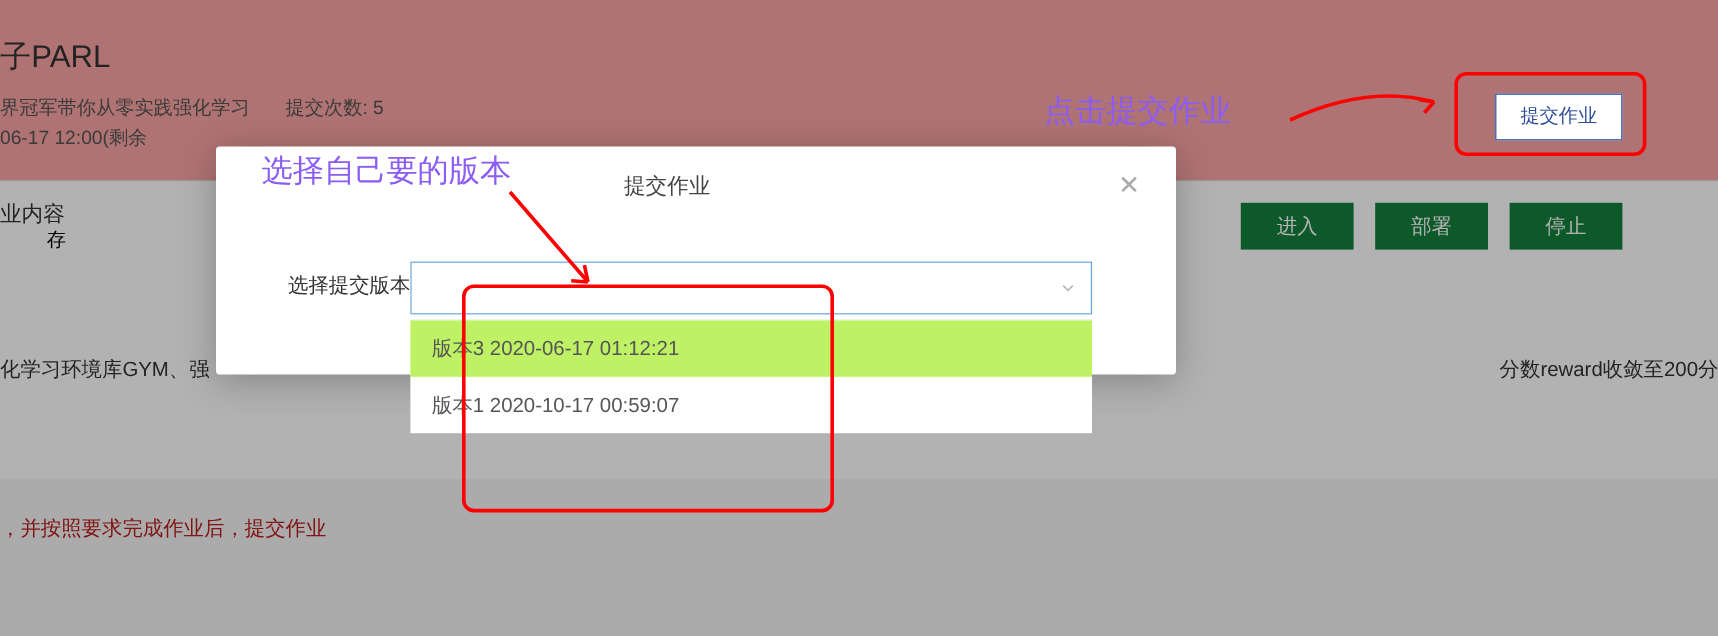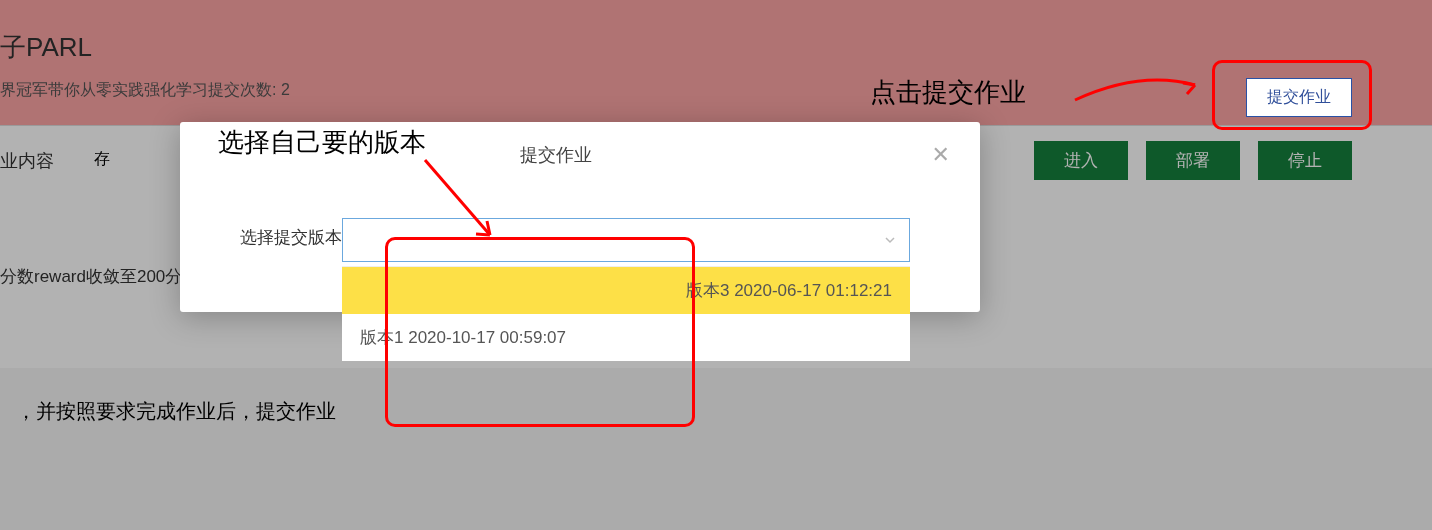--- a/index.html
+++ b/index.html
@@ -16,21 +16,21 @@
       inset: 0;
       background: rgba(0,0,0,0.3);
       z-index: 5;
     }
     .page-header {
       background: #fca5a5;
       padding: 30px 0 20px 0;
       border-bottom: 1px solid #ddd;
     }
     .title { font-size: 26px; color: #333; margin-bottom: 15px; }
-    .meta-row { color: #555; font-size: 16px; display: flex; margin-bottom: 4px; }
+    .meta-row { color: #555; font-size: 16px; display: flex; gap: 30px; margin-bottom: 4px; }
     .submit-hw-btn {
       position: absolute;
       right: 80px;
       top: 78px;
       border: 1px solid #2951a6;
       color: #304f9a;
       background: #fff;
       padding: 8px 20px;
       font-size: 16px;
       z-index: 12;
@@ -50,21 +50,21 @@
       border: none;
       padding: 8px 30px;
       font-size: 17px;
     }
     .content-desc {
       background: #fff;
       padding: 70px 0 80px 0;
       font-size: 17px;
       color: #333;
     }
-    .footer-text { padding: 30px 0 0 0; font-size: 20px; color: #000000; margin-left: 16px; }
+    .footer-text { padding: 30px 0 0 0; font-size: 17px; color: #b91c1c; }
     
     .modal {
       position: absolute;
       top: 122px;
       left: 180px;
       width: 800px;
       background: #fff;
       box-shadow: 0 5px 30px rgba(0,0,0,0.25);
       border-radius: 3px;
       z-index: 10;
@@ -104,52 +104,56 @@
       left: 0;
       right: 0;
       border-top: 1px solid #eee;
       background: #fff;
     }
     .dropdown-item {
       padding: 12px 18px;
       font-size: 17px;
       color: #555;
     }
-    .dropdown-item.hover { background: #fde047; text-align: right; }
+    .dropdown-item.hover { background: #bef264; }
     
-    .anno-red { color: #000000; font-size: 26px; font-weight: 500; position: absolute; z-index: 12; }
+    .anno-red { color: #8b5cf6; font-size: 26px; font-weight: 500; position: absolute; z-index: 12; }
     .red-box { border: 3px solid #ff0000; border-radius: 10px; position: absolute; z-index: 11; pointer-events: none; }
     .arrow { position: absolute; z-index: 12; pointer-events: none; }
   </style>
 </head>
 <body>
 
 <div class="page-header">
   <div class="title">子PARL</div>
   <div class="meta-row">
     <span>界冠军带你从零实践强化学习</span>
-    <span>提交次数: 2</span>
+    <span>提交次数: 5</span>
+  </div>
+  <div class="meta-row">
+    <span>06-17 12:00(剩余</span>
   </div>
 </div>
 
 <button class="submit-hw-btn">提交作业</button>
 
 <div class="section-row">
-  <div style="display:flex;align-items:flex-start;">
+  <div style="display:flex;align-items:center;flex-direction:column;">
     <span class="section-label">业内容</span>
     <span>存</span>
   </div>
   <div class="btn-group">
     <button class="primary-btn">进入</button>
     <button class="primary-btn">部署</button>
     <button class="primary-btn">停止</button>
   </div>
 </div>
 
 <div class="content-desc" style="display:flex;justify-content:space-between;">
+  <span>化学习环境库GYM、强</span>
   <span style="">分数reward收敛至200分</span>
 </div>
 
 <div class="footer-text">，并按照要求完成作业后，提交作业</div>
 
 <div class="overlay"></div>
 
 <div class="modal">
   <div class="modal-header">
     <span class="modal-title">提交作业</span>

